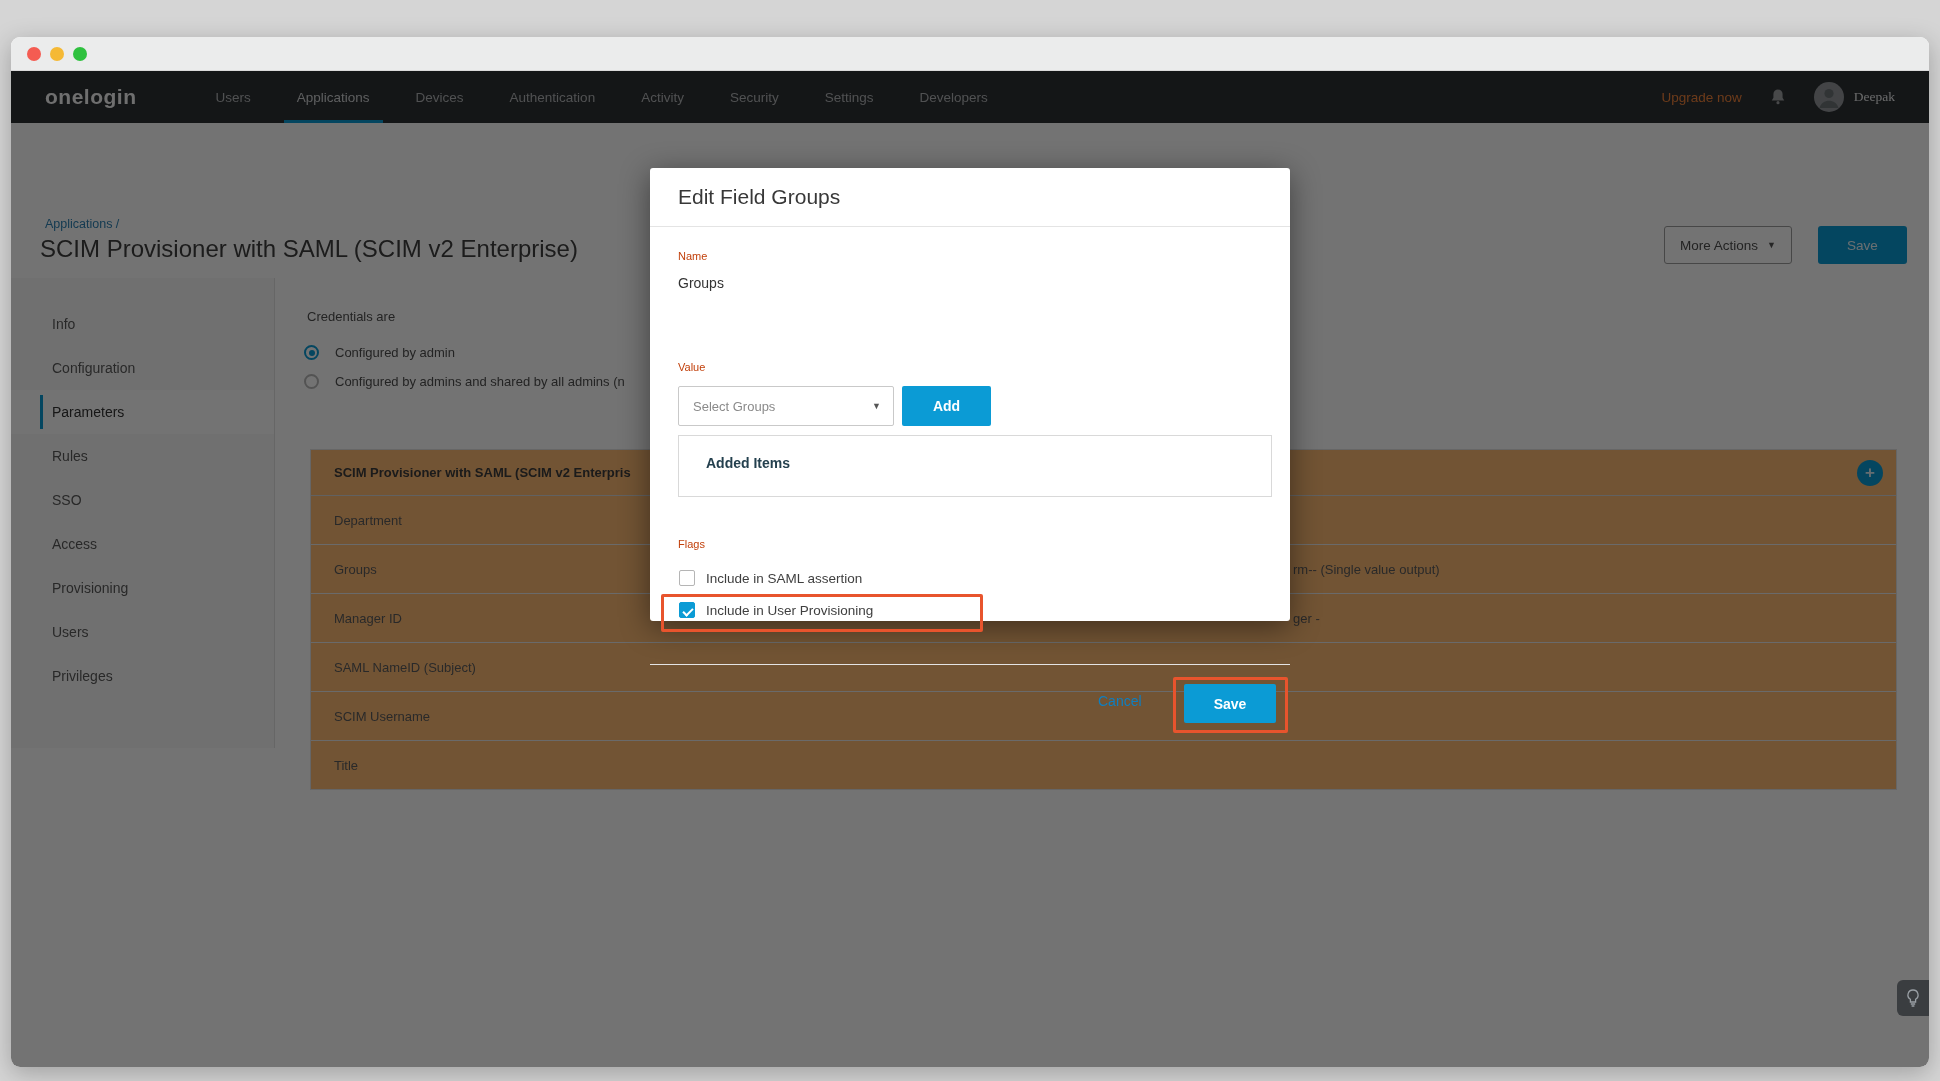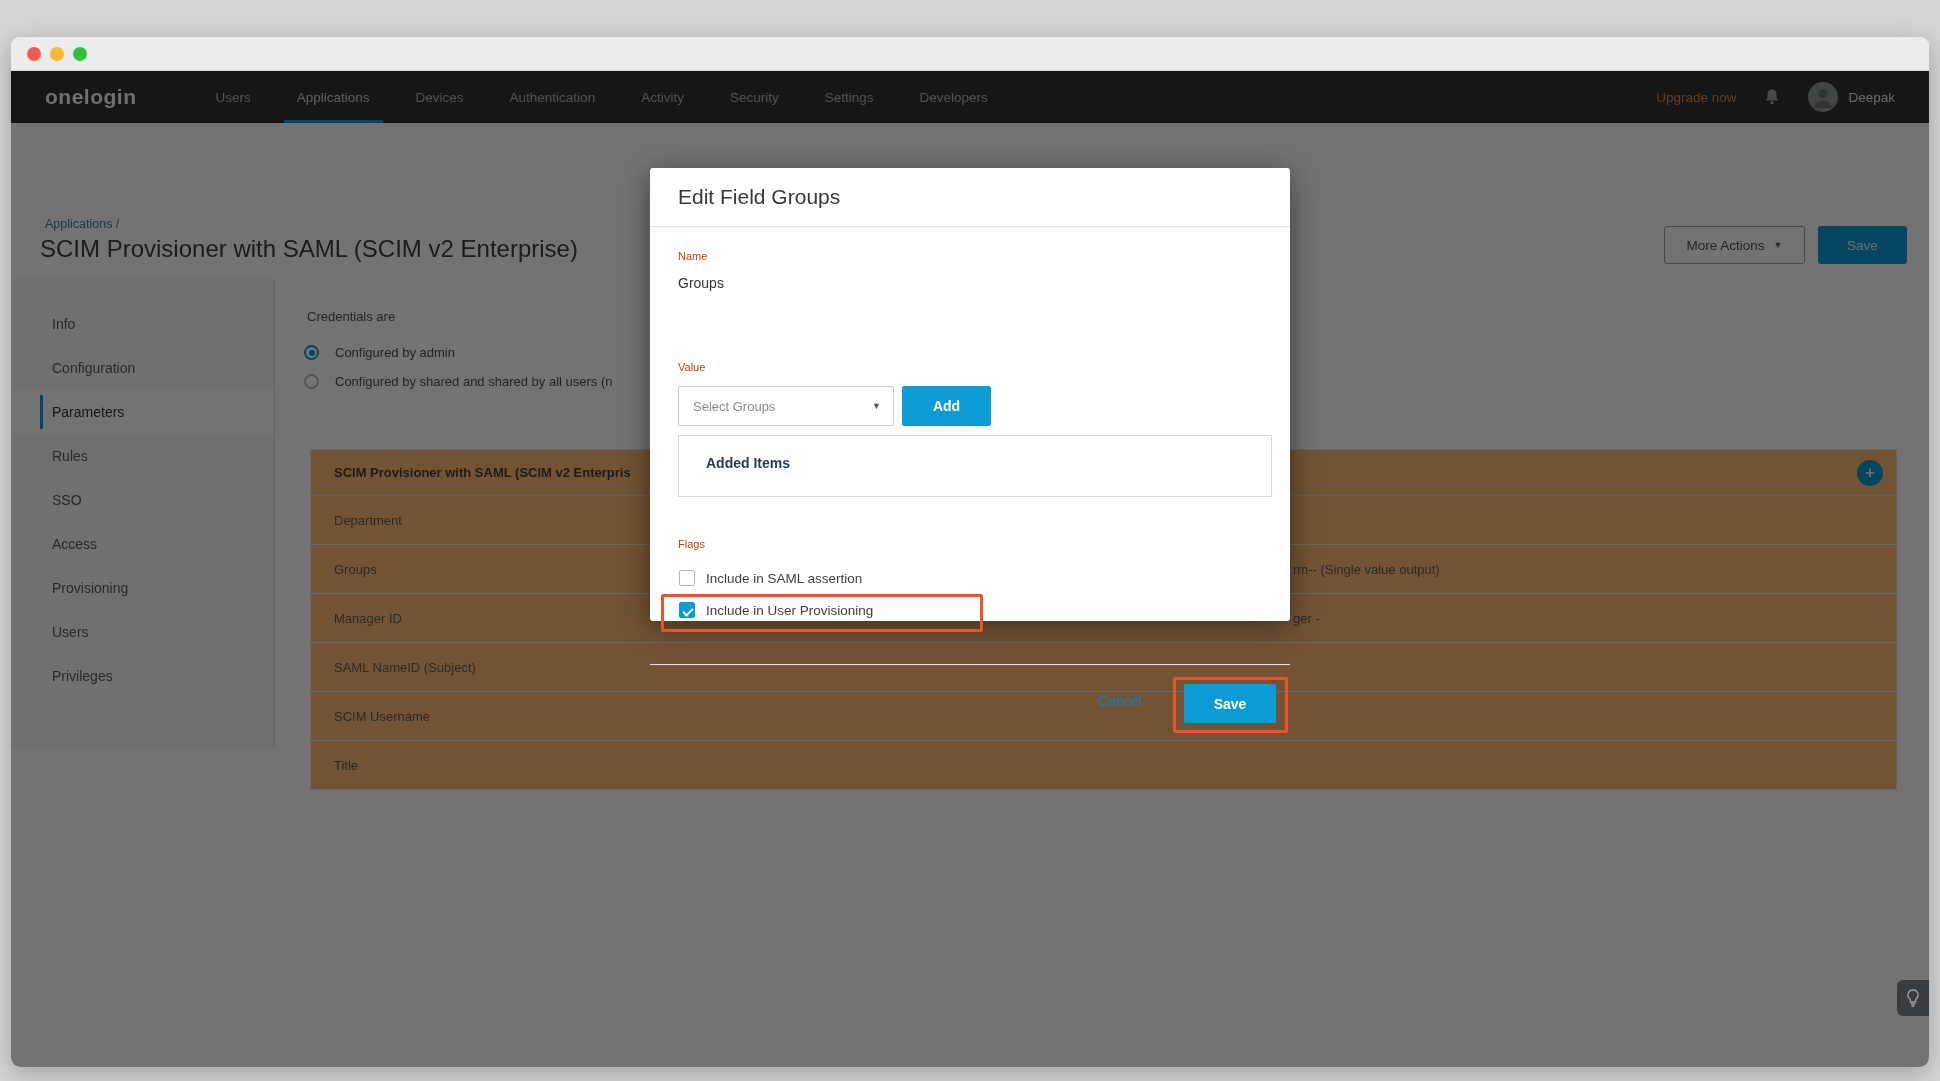--- a/index.html
+++ b/index.html
@@ -23,29 +23,29 @@
   .logo { color:#f5f5f5; font-size:21px; font-weight:bold; letter-spacing:.5px; align-self:center; }
   .nav-items { display:flex; margin-left:56px; gap:0; }
   .nav-item { color:#b2b4b6; font-size:13.5px; padding:0 23px; display:flex; align-items:center;
               position:relative; cursor:pointer; }
   .nav-item.active { color:#cfd1d3; }
   .nav-item.active::after { content:""; position:absolute; left:10px; right:10px; bottom:0;
               height:3px; background:#0b9bd5; }
   .nav-right { margin-left:auto; display:flex; align-items:center; gap:26px; }
   .upgrade { color:#f0823a; font-size:13.5px; cursor:pointer; }
   .bell { width:20px; height:20px; cursor:pointer; }
-  .user { display:flex; align-items:center; gap:10px; cursor:pointer; }
+  .user { display:flex; align-items:center; gap:10px; cursor:pointer;font-family:Liberation Serif, serif; }
   .avatar { width:30px; height:30px; border-radius:50%; background:#94989c; overflow:hidden; }
   .username { color:#e8e9ea; font-size:13.5px; }
 
   
   .page { position:absolute; left:0; top:86px; right:0; bottom:0; background:#ffffff; }
   .breadcrumb { position:absolute; left:34px; top:94px; font-size:12.5px; color:#2e82b4; cursor:pointer; }
   .page-title { position:absolute; left:29px; top:112px; font-size:24px; color:#3f3f3f; }
-  .btn-more { position:absolute; left:1653px; top:103px; width:141px; height:38px;
+  .btn-more { position:absolute; left:1653px; top:103px; width:128px; height:38px;
               border:1px solid #9d9d9d; border-radius:3px; background:#fff; color:#4f4f4f;
               font-size:13.5px; display:flex; align-items:center; justify-content:center; gap:9px; cursor:pointer; }
   .btn-topsave { position:absolute; left:1807px; top:103px; width:89px; height:38px;
               background:#0b9bd5; border:none; border-radius:3px; color:#eaf6fb; font-size:13.5px; cursor:pointer; }
   .caret { font-size:9px; color:#555; }
 
   .sidebar { position:absolute; left:0; top:155px; width:264px; height:470px; background:#f9f9f9;
              border-right:1px solid #e2e2e2; padding-top:24px; }
   .side-item { height:44px; line-height:44px; padding-left:41px; font-size:14px; color:#5a5a5a;
                position:relative; cursor:pointer; }
@@ -171,21 +171,21 @@
       <div class="side-item">Privileges</div>
     </div>
 
     <div class="cred-label">Credentials are</div>
     <div class="radio-row" style="top:222px;">
       <span class="radio on"></span>
       <span class="radio-label">Configured by admin</span>
     </div>
     <div class="radio-row" style="top:251px;">
       <span class="radio"></span>
-      <span class="radio-label">Configured by shared and shared by all users (n</span>
+      <span class="radio-label">Configured by admins and shared by all admins (n</span>
     </div>
 
     <div class="param-table">
       <div class="pt-header">
         <span>SCIM Provisioner with SAML (SCIM v2 Enterpris</span>
         <span class="pt-add">+</span>
       </div>
       <div class="pt-row">
         <span>Department</span>
       </div>

